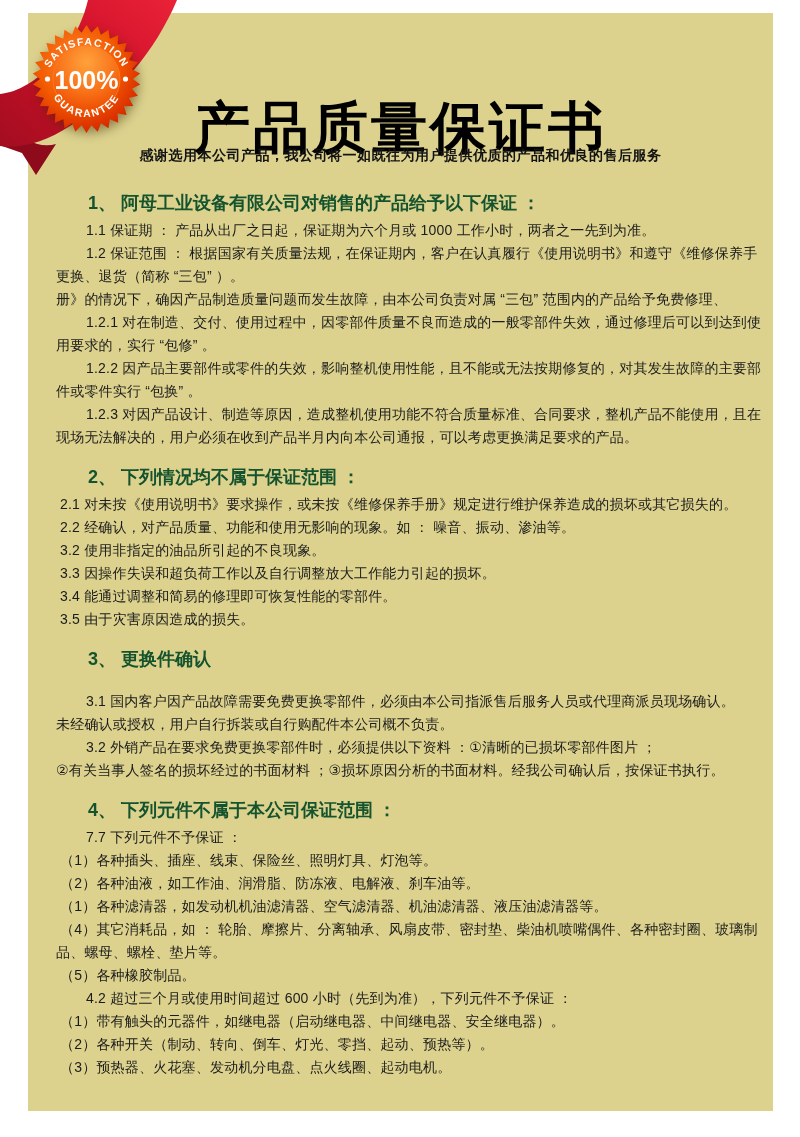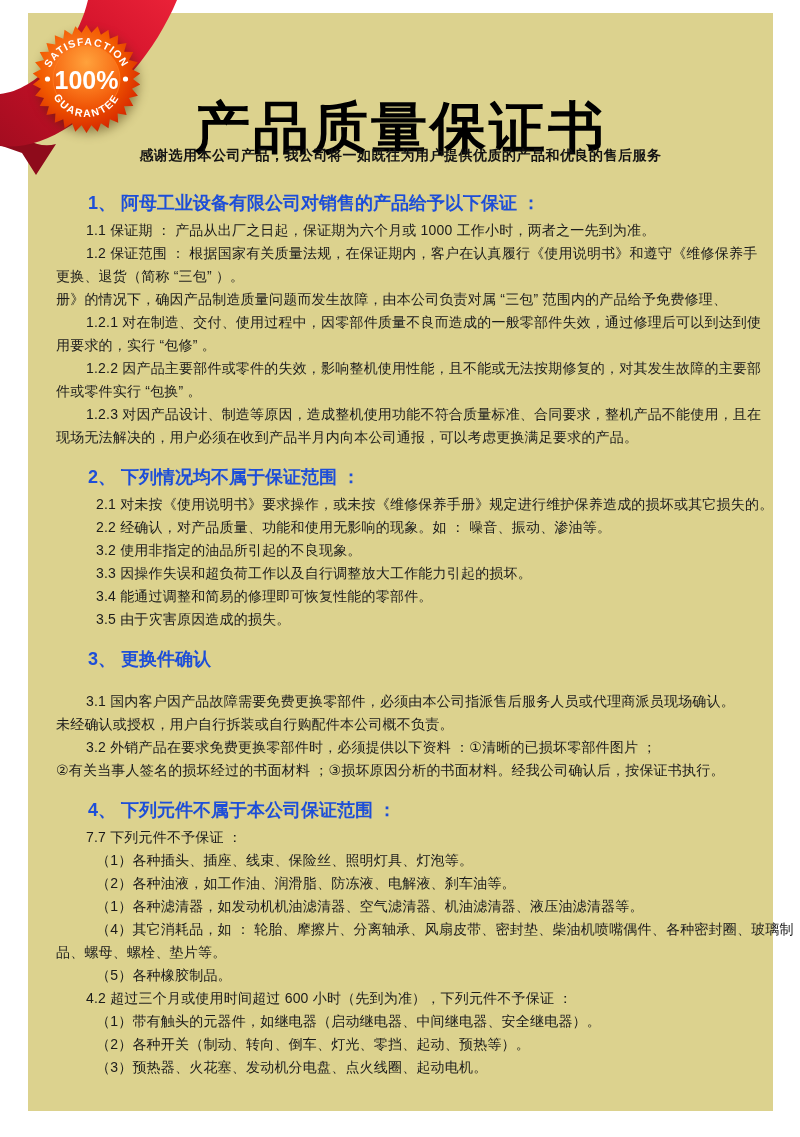--- a/index.html
+++ b/index.html
@@ -21,32 +21,32 @@
   .doc-subtitle{
     position:absolute;left:28px;top:142px;width:745px;
     text-align:center;font-size:14px;line-height:26px;font-weight:bold;
     color:#131313;white-space:nowrap;letter-spacing:0.5px;
   }
   .body-col{
     position:absolute;left:56px;top:190px;width:700px;
     color:#1b1b1b;
   }
   .sec-h{
-    font-size:18px;line-height:26px;font-weight:bold;color:#1d4ed8;
+    font-size:18px;line-height:26px;font-weight:bold;color:#14532d;
     padding-left:32px;margin:15px 0 3px 0;white-space:nowrap;
   }
   .sec-h.first{margin-top:0;}
   .sec-h.mb6{margin-bottom:18px;}
   .sec-h.mb4{}
   .ln{
     font-size:14px;line-height:23px;white-space:nowrap;
     letter-spacing:0.2px;
   }
   .ln.indent{padding-left:30px;}
-  .ln.item{padding-left:4px;margin-left:36px;}
+  .ln.item{padding-left:4px;}
   .seal-wrap{position:absolute;left:0;top:0;z-index:5;}
   .burst-group{filter:drop-shadow(2px 4px 5px rgba(60,40,0,0.45));}
 </style>
 </head>
 <body>
 
 <div class="page"></div>
 
 <div class="doc-title">产品质量保证书</div>
 <div class="doc-subtitle">感谢选用本公司产品，我公司将一如既往为用户提供优质的产品和优良的售后服务</div>

